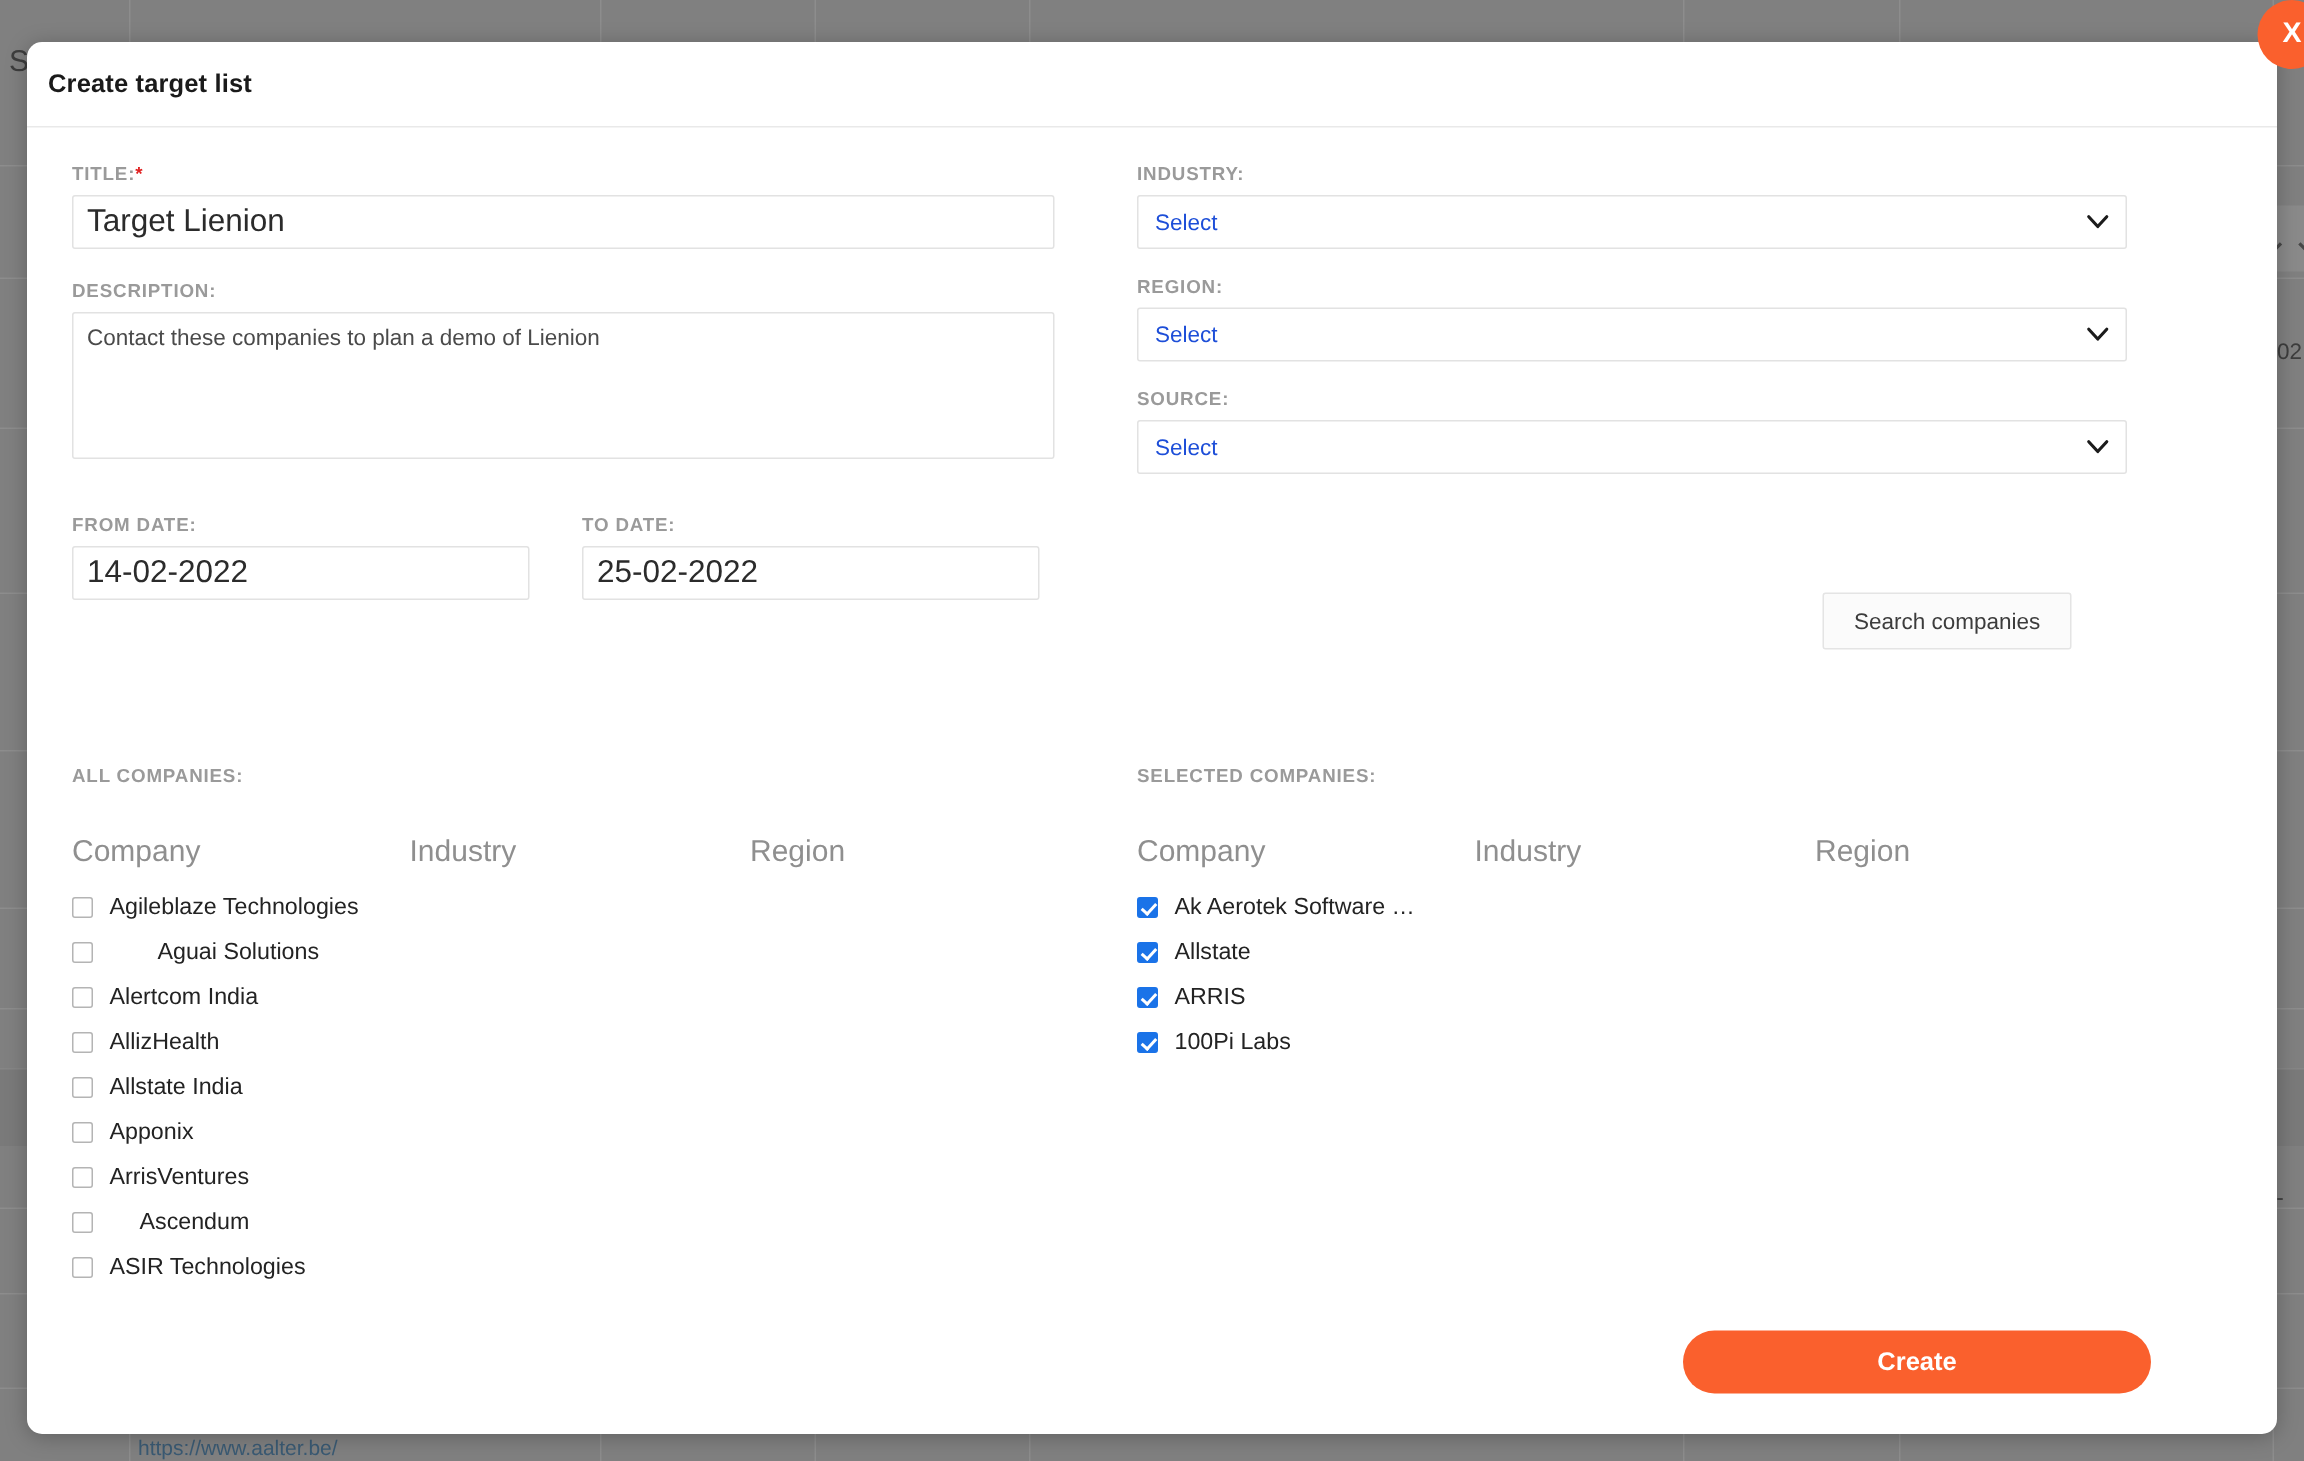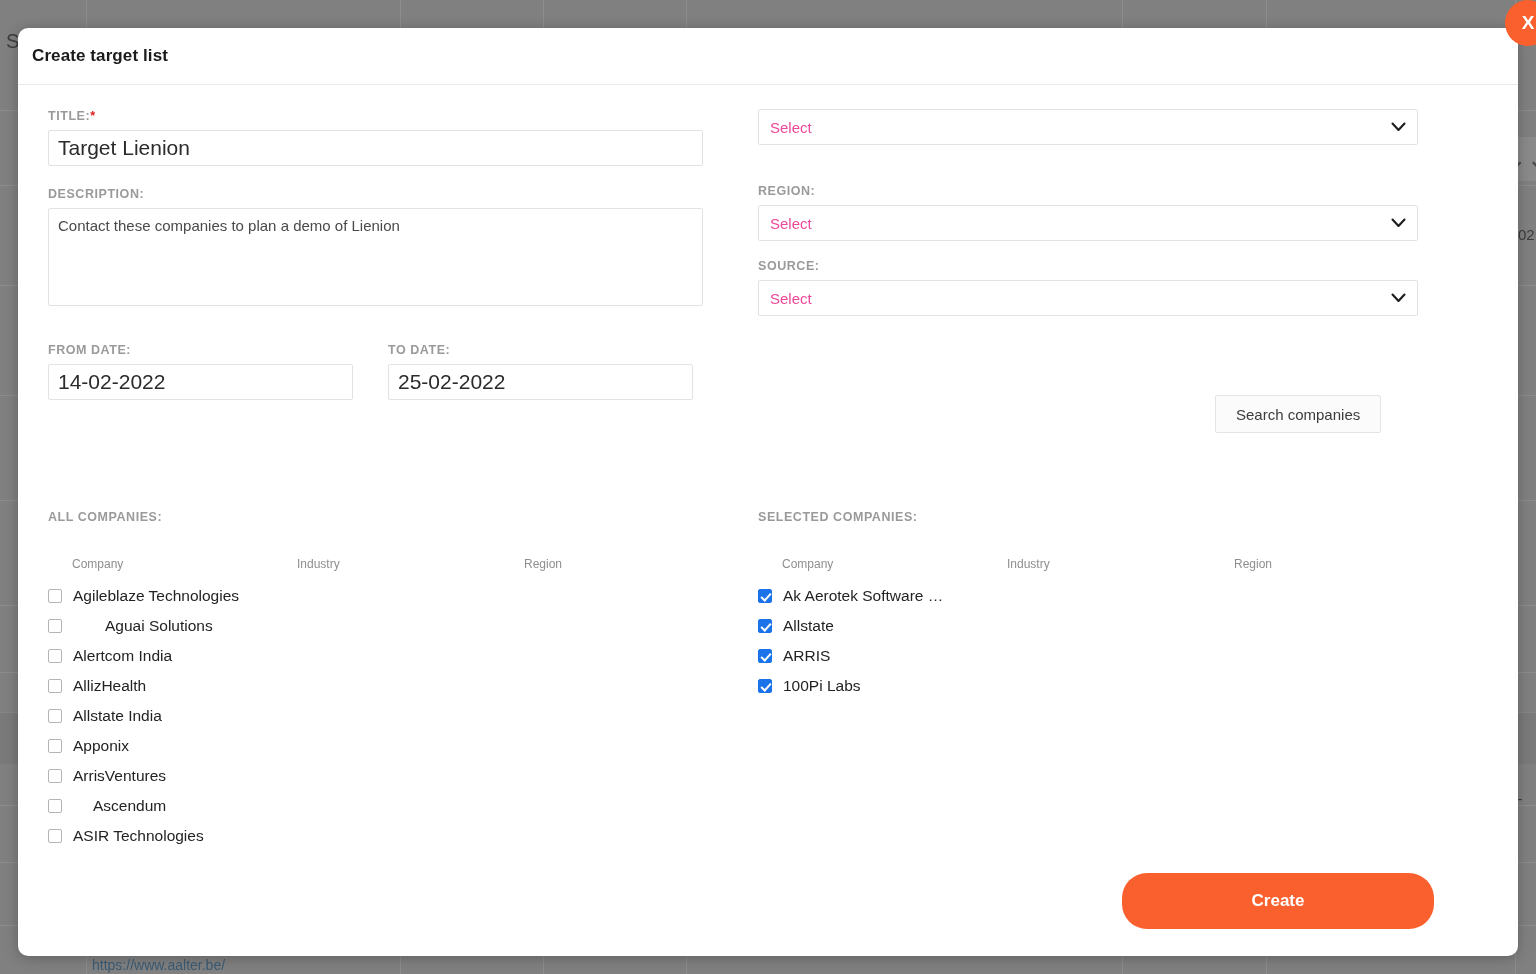--- a/index.html
+++ b/index.html
@@ -154,21 +154,21 @@
     line-height: 1.25;
   }
   .sel-input {
     width: 100%;
     height: 36px;
     border: 1px solid #e2e2e2;
     border-radius: 2px;
     background: #fff;
     padding: 0 30px 0 11px;
     font-size: 15px;
-    color: #ec4899;
+    color: #1d4ed8;
     font-family: "Liberation Sans", sans-serif;
     appearance: none;
     -webkit-appearance: none;
     outline: none;
     cursor: pointer;
   }
   .sel-wrap { position: relative; }
   .sel-chevron {
     position: absolute;
     right: 12px;
@@ -186,24 +186,23 @@
     border: 1px solid #e4e4e4;
     border-radius: 2px;
     font-size: 15px;
     color: #3c3c3c;
     font-family: "Liberation Sans", sans-serif;
     cursor: pointer;
   }
 
   .list-head {
     display: flex;
-    font-size: 12px;
+    font-size: 20px;
     color: #8f8f8f;
     padding-bottom: 10px;
-    margin-left: 24px;
   }
   .lh-company  { width: 225px; }
   .lh-industry { width: 227px; }
   .lh-region   { width: 200px; }
 
   .comp-row {
     display: flex;
     align-items: center;
     height: 30px;
     font-size: 15.5px;
@@ -236,21 +235,21 @@
     border: solid #ffffff;
     border-width: 0 2px 2px 0;
     transform: rotate(42deg);
   }
 
   #create-btn {
     position: absolute;
     right: 84px;
     bottom: 26px;
     width: 312px;
-    height: 56px;
+    height: 42px;
     background: #fa602d;
     border: none;
     border-radius: 25px;
     color: #ffffff;
     font-size: 17px;
     font-weight: bold;
     font-family: "Liberation Sans", sans-serif;
     cursor: pointer;
   }
 </style>
@@ -388,20 +387,21 @@
               <span class="lh-industry" style="width: 227px;"></span>
               <span class="lh-region" style="width: 200px;"></span>
             </div>
           </div>
       </div>
     </div>
 
     <div class="col-right">
 
       <div style="position:absolute; left:0; top:24px; width:660px;">
+        <label class="field-label">INDUSTRY:</label>
         <div class="sel-wrap">
           <select class="sel-input">
             <option>Select</option>
           </select>
           <span class="sel-chevron">
             <svg width="15" height="10" viewBox="0 0 15 10">
                 <path d="M1.5 1.5 L7.5 8 L13.5 1.5" stroke="#1c1c1c" stroke-width="2.1" fill="none" stroke-linecap="round" stroke-linejoin="round"></path>
               </svg>
           </span>
         </div>

